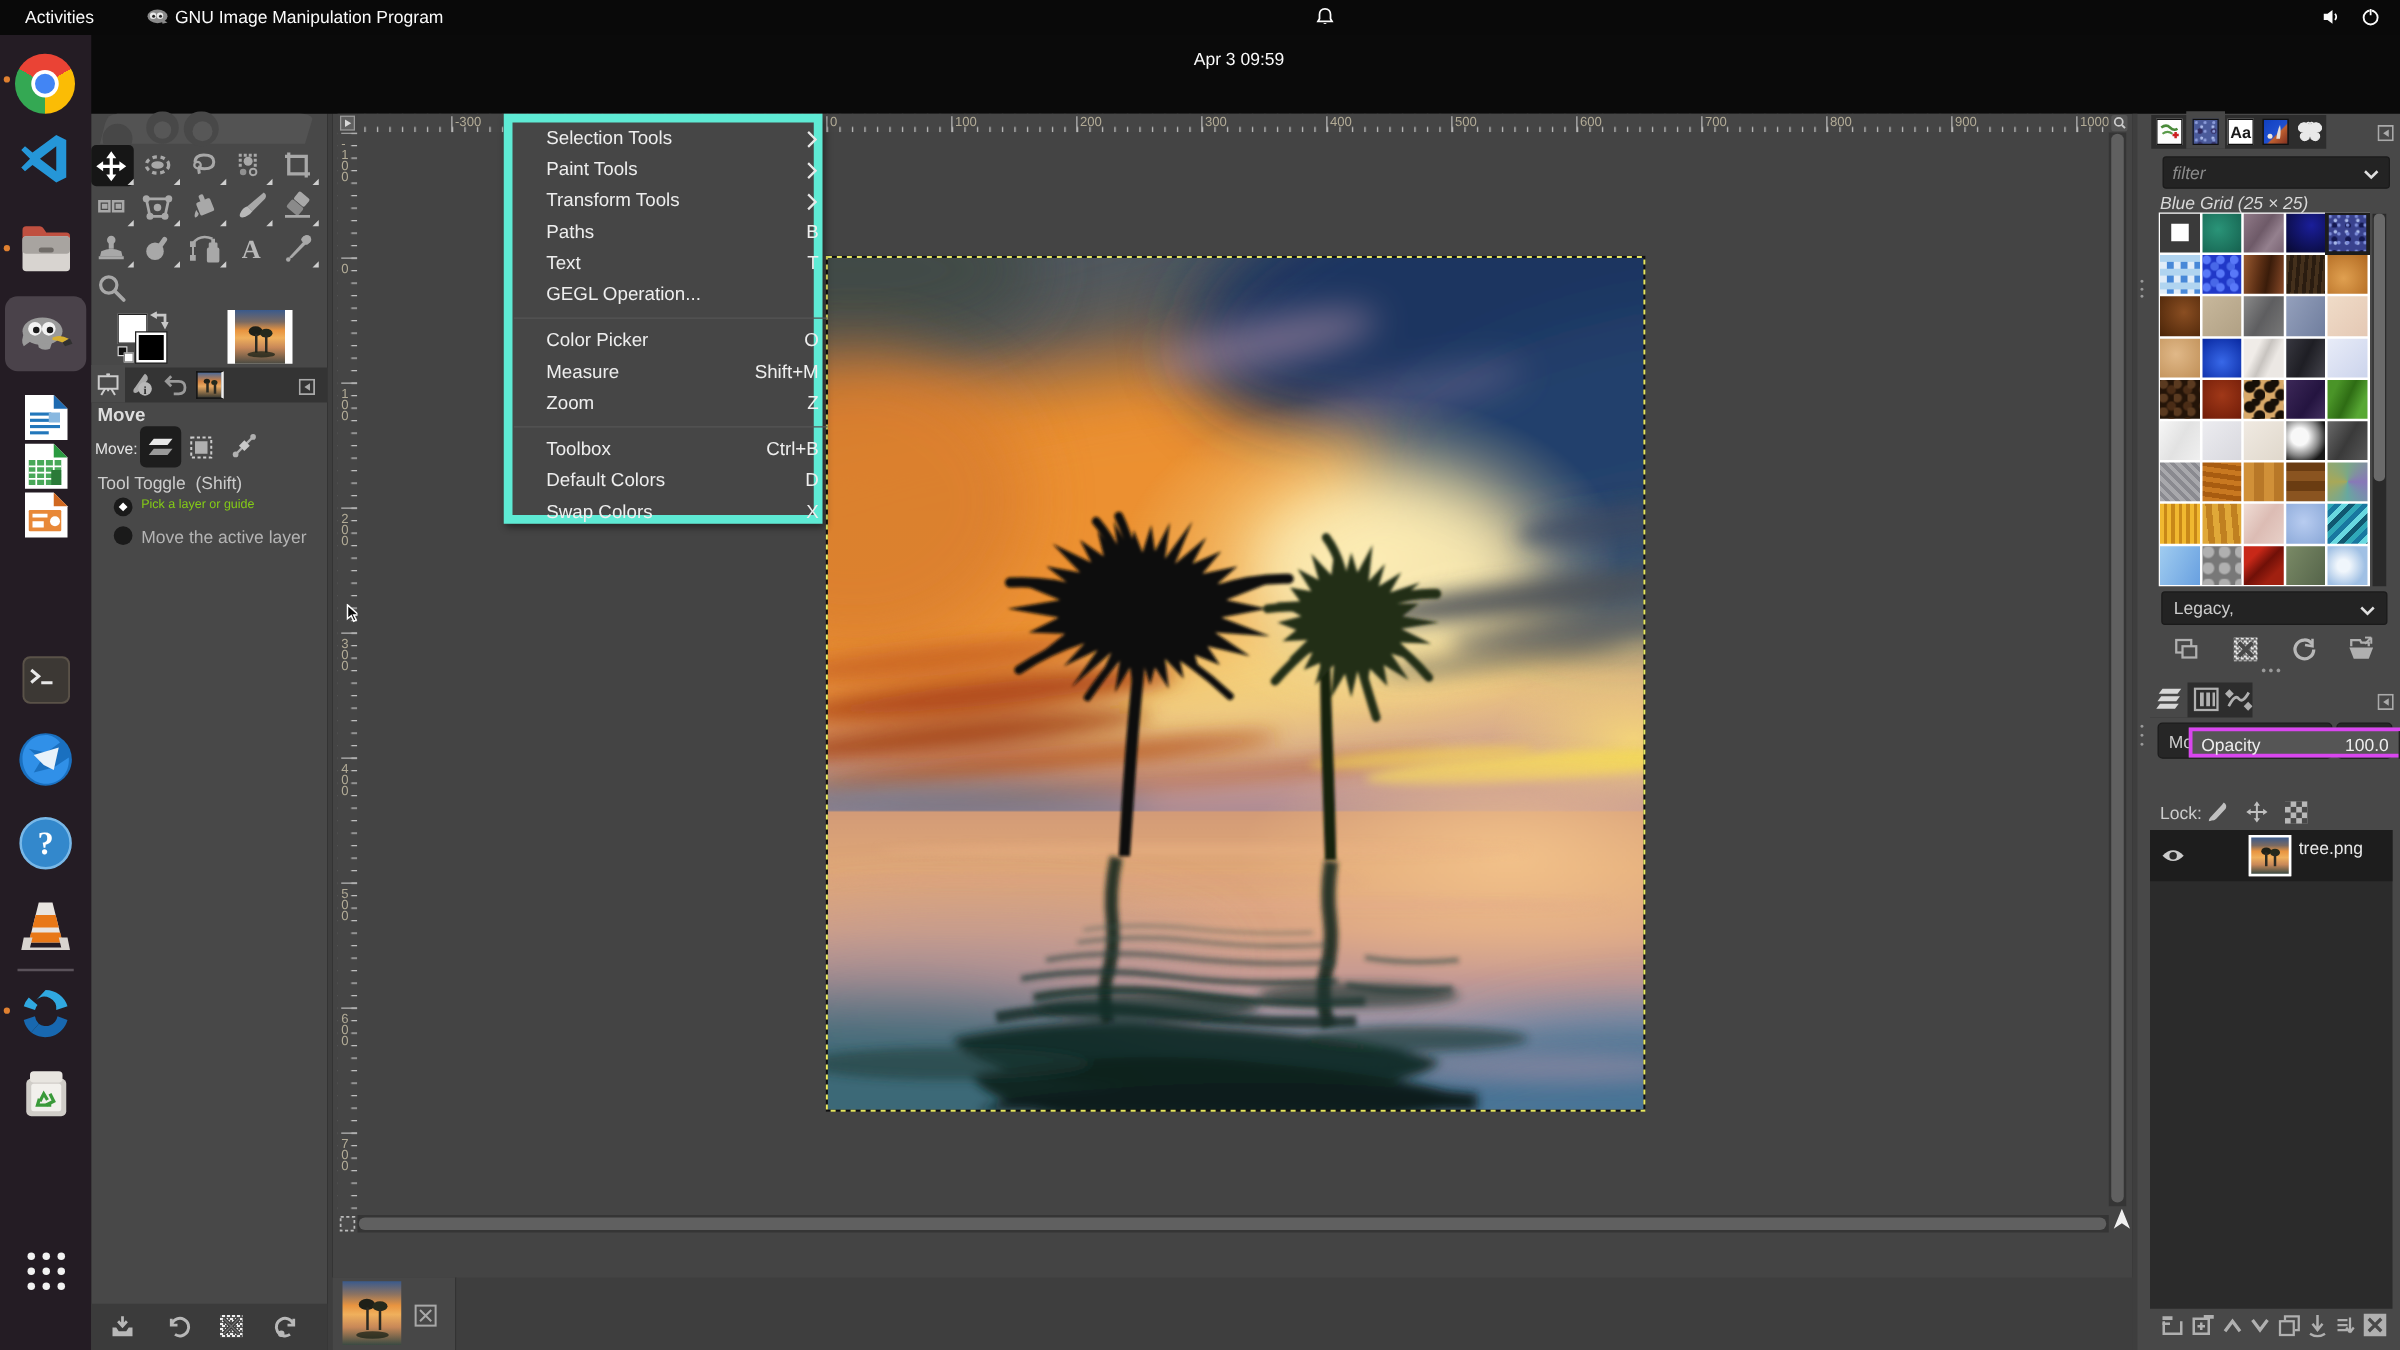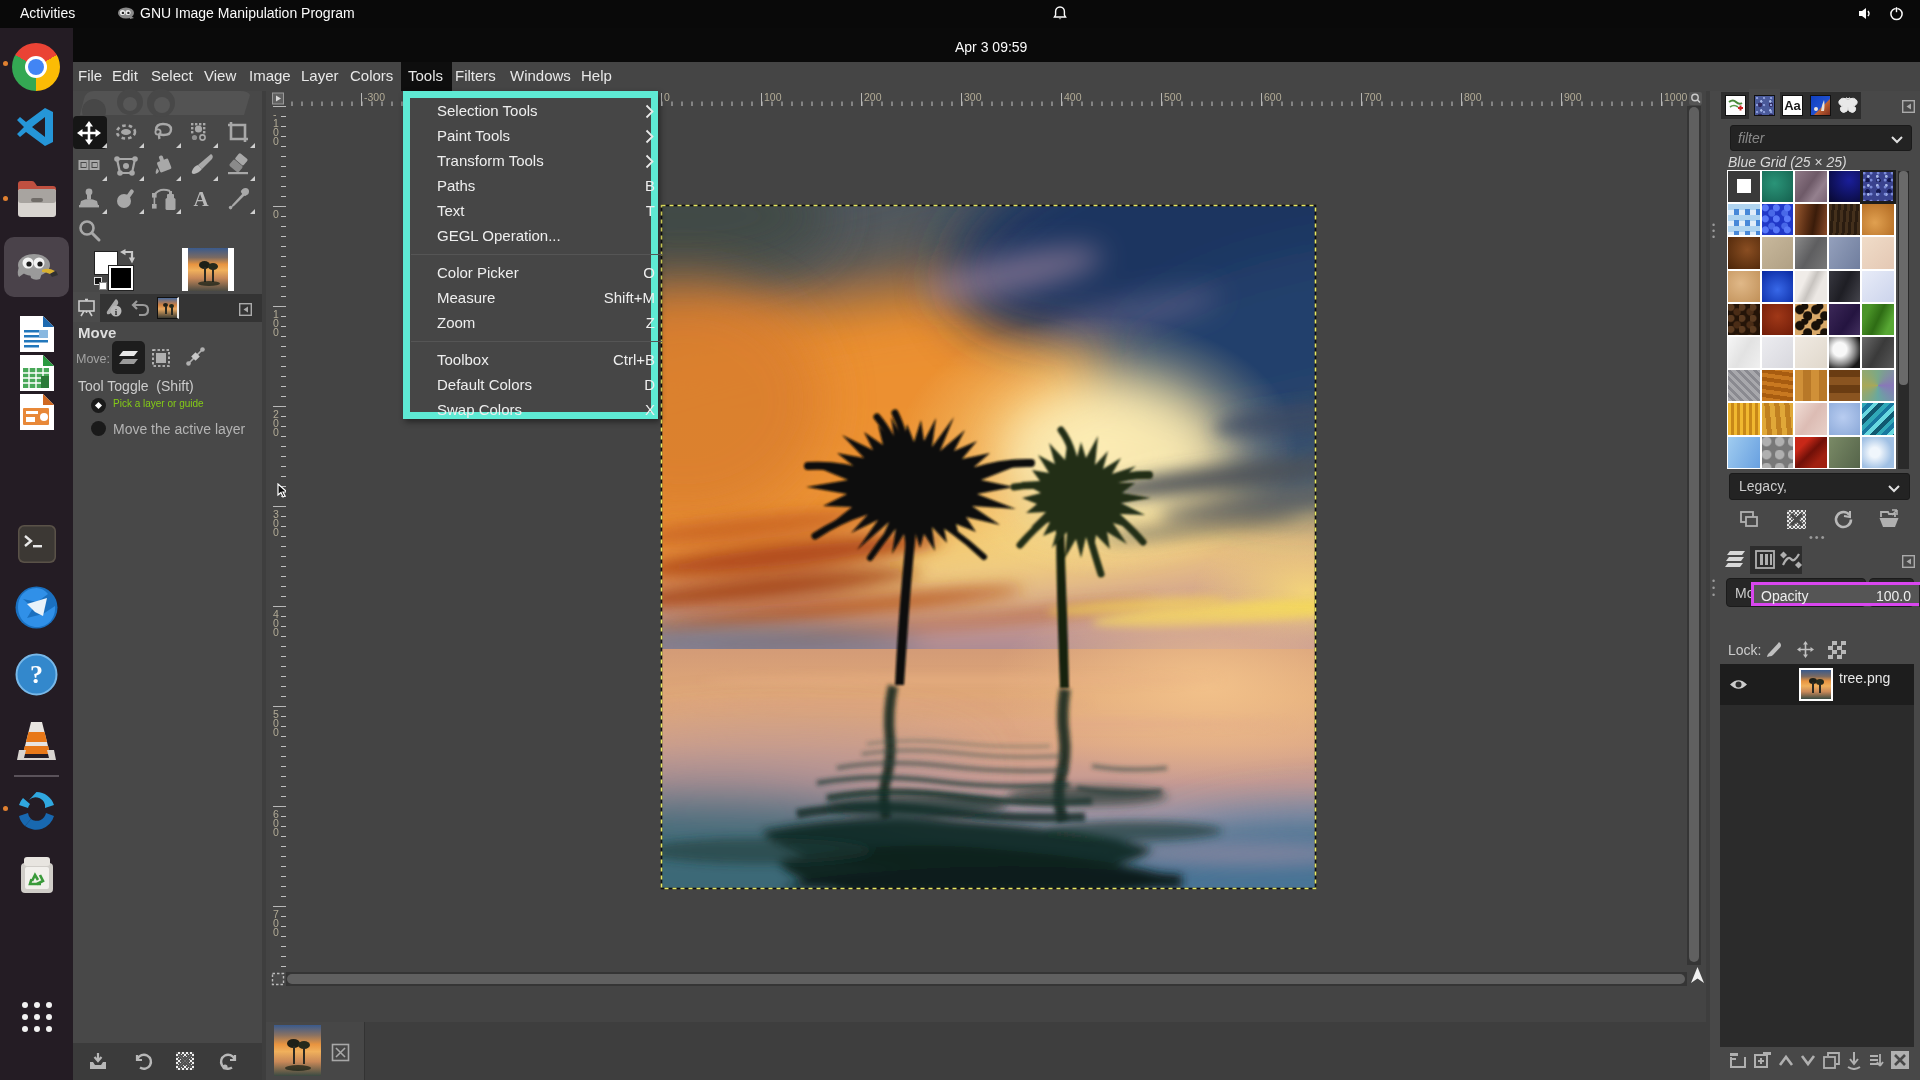--- a/index.html
+++ b/index.html
@@ -195,34 +195,20 @@
           <circle cx="28" cy="4" r="3"></circle>
       <circle cx="4" cy="16" r="3"></circle>
           <circle cx="16" cy="16" r="3"></circle>
           <circle cx="28" cy="16" r="3"></circle>
       <circle cx="4" cy="28" r="3"></circle>
           <circle cx="16" cy="28" r="3"></circle>
           <circle cx="28" cy="28" r="3"></circle>
       </g>
     </svg>
   </div>
-  <div id="menubar">
-    <span style="left:5px;">File</span>
-    <span style="left:39px;">Edit</span>
-    <span style="left:78px;">Select</span>
-    <span style="left:131px;">View</span>
-    <span style="left:176px;">Image</span>
-    <span style="left:228px;">Layer</span>
-    <span style="left:277px;">Colors</span>
-    <div class="abs" style="left:328px;top:0;width:51px;height:29px;background:#0e0e0e;"></div>
-    <span style="left:335px;z-index:2;">Tools</span>
-    <span style="left:382px;">Filters</span>
-    <span style="left:437px;">Windows</span>
-    <span style="left:508px;">Help</span>
-  </div>
   <div id="leftpanel">
     
     <svg class="abs" style="left:5px;top:-2px;" width="180" height="28" viewBox="0 0 180 28">
       <path d="M2 26 L6 10 Q8 2 16 2 L162 2 Q170 2 172 6 L166 26 Z" fill="#535353"></path>
       <circle cx="16" cy="22" r="12" fill="#474747"></circle>
       <circle cx="52" cy="13" r="13" fill="#484848"></circle>
         <circle cx="52" cy="15" r="7" fill="#575757"></circle>
       <circle cx="83" cy="14" r="14" fill="#484848"></circle>
         <circle cx="84" cy="16" r="8" fill="#575757"></circle>
     </svg>
@@ -394,21 +380,21 @@
         <div class="abs" style="left:11px;top:6px;width:5px;height:4px;border-radius:50%;background:#242a1c;"></div>
         <div class="abs" style="left:7px;top:8px;width:1.5px;height:8px;background:#2a2a22;"></div>
         <div class="abs" style="left:13px;top:9px;width:1.5px;height:8px;background:#2a2a22;"></div>
       </div>
     <svg class="abs" style="left:166px;top:212px;" width="13" height="13" viewBox="0 0 13 13">
         <rect x="0.7" y="0.7" width="11.6" height="11.6" fill="none" stroke="#aaaaaa" stroke-width="1.4"></rect>
         <path d="M9 3.5 L4.5 6.5 L9 9.5 Z" fill="#aaaaaa"></path>
       </svg>
     
     <div class="abs" style="left:5px;top:233px;font-size:15px;font-weight:bold;color:#dddddd;">Move</div>
-    <div class="abs" style="left:3px;top:261px;font-size:12.5px;color:#a3a3a3;">Move:</div>
+    <div class="abs" style="left:3px;top:261px;font-size:12.5px;color:#e5e5e5;">Move:</div>
     <div class="abs" style="left:39px;top:250px;width:33px;height:33px;background:#1d1d1d;border-radius:5px;"></div>
     <svg class="abs" style="left:44px;top:256px;" width="23" height="21" viewBox="0 0 23 21">
         <path d="M6 4 L21 4 L17 9 L2 9 Z" fill="#e8e8e8"></path>
         <path d="M6 12 L21 12 L17 17 L2 17 Z" fill="#9a9a9a"></path>
       </svg>
     <svg class="abs" style="left:78px;top:257px;" width="20" height="20" viewBox="0 0 20 20">
         <rect x="2" y="2" width="16" height="16" fill="none" stroke="#cccccc" stroke-width="1.6" stroke-dasharray="2.5 2"></rect>
         <rect x="5" y="5" width="10" height="10" fill="#b0b0b0"></rect>
       </svg>
     <svg class="abs" style="left:112px;top:255px;" width="21" height="21" viewBox="0 0 24 24">

